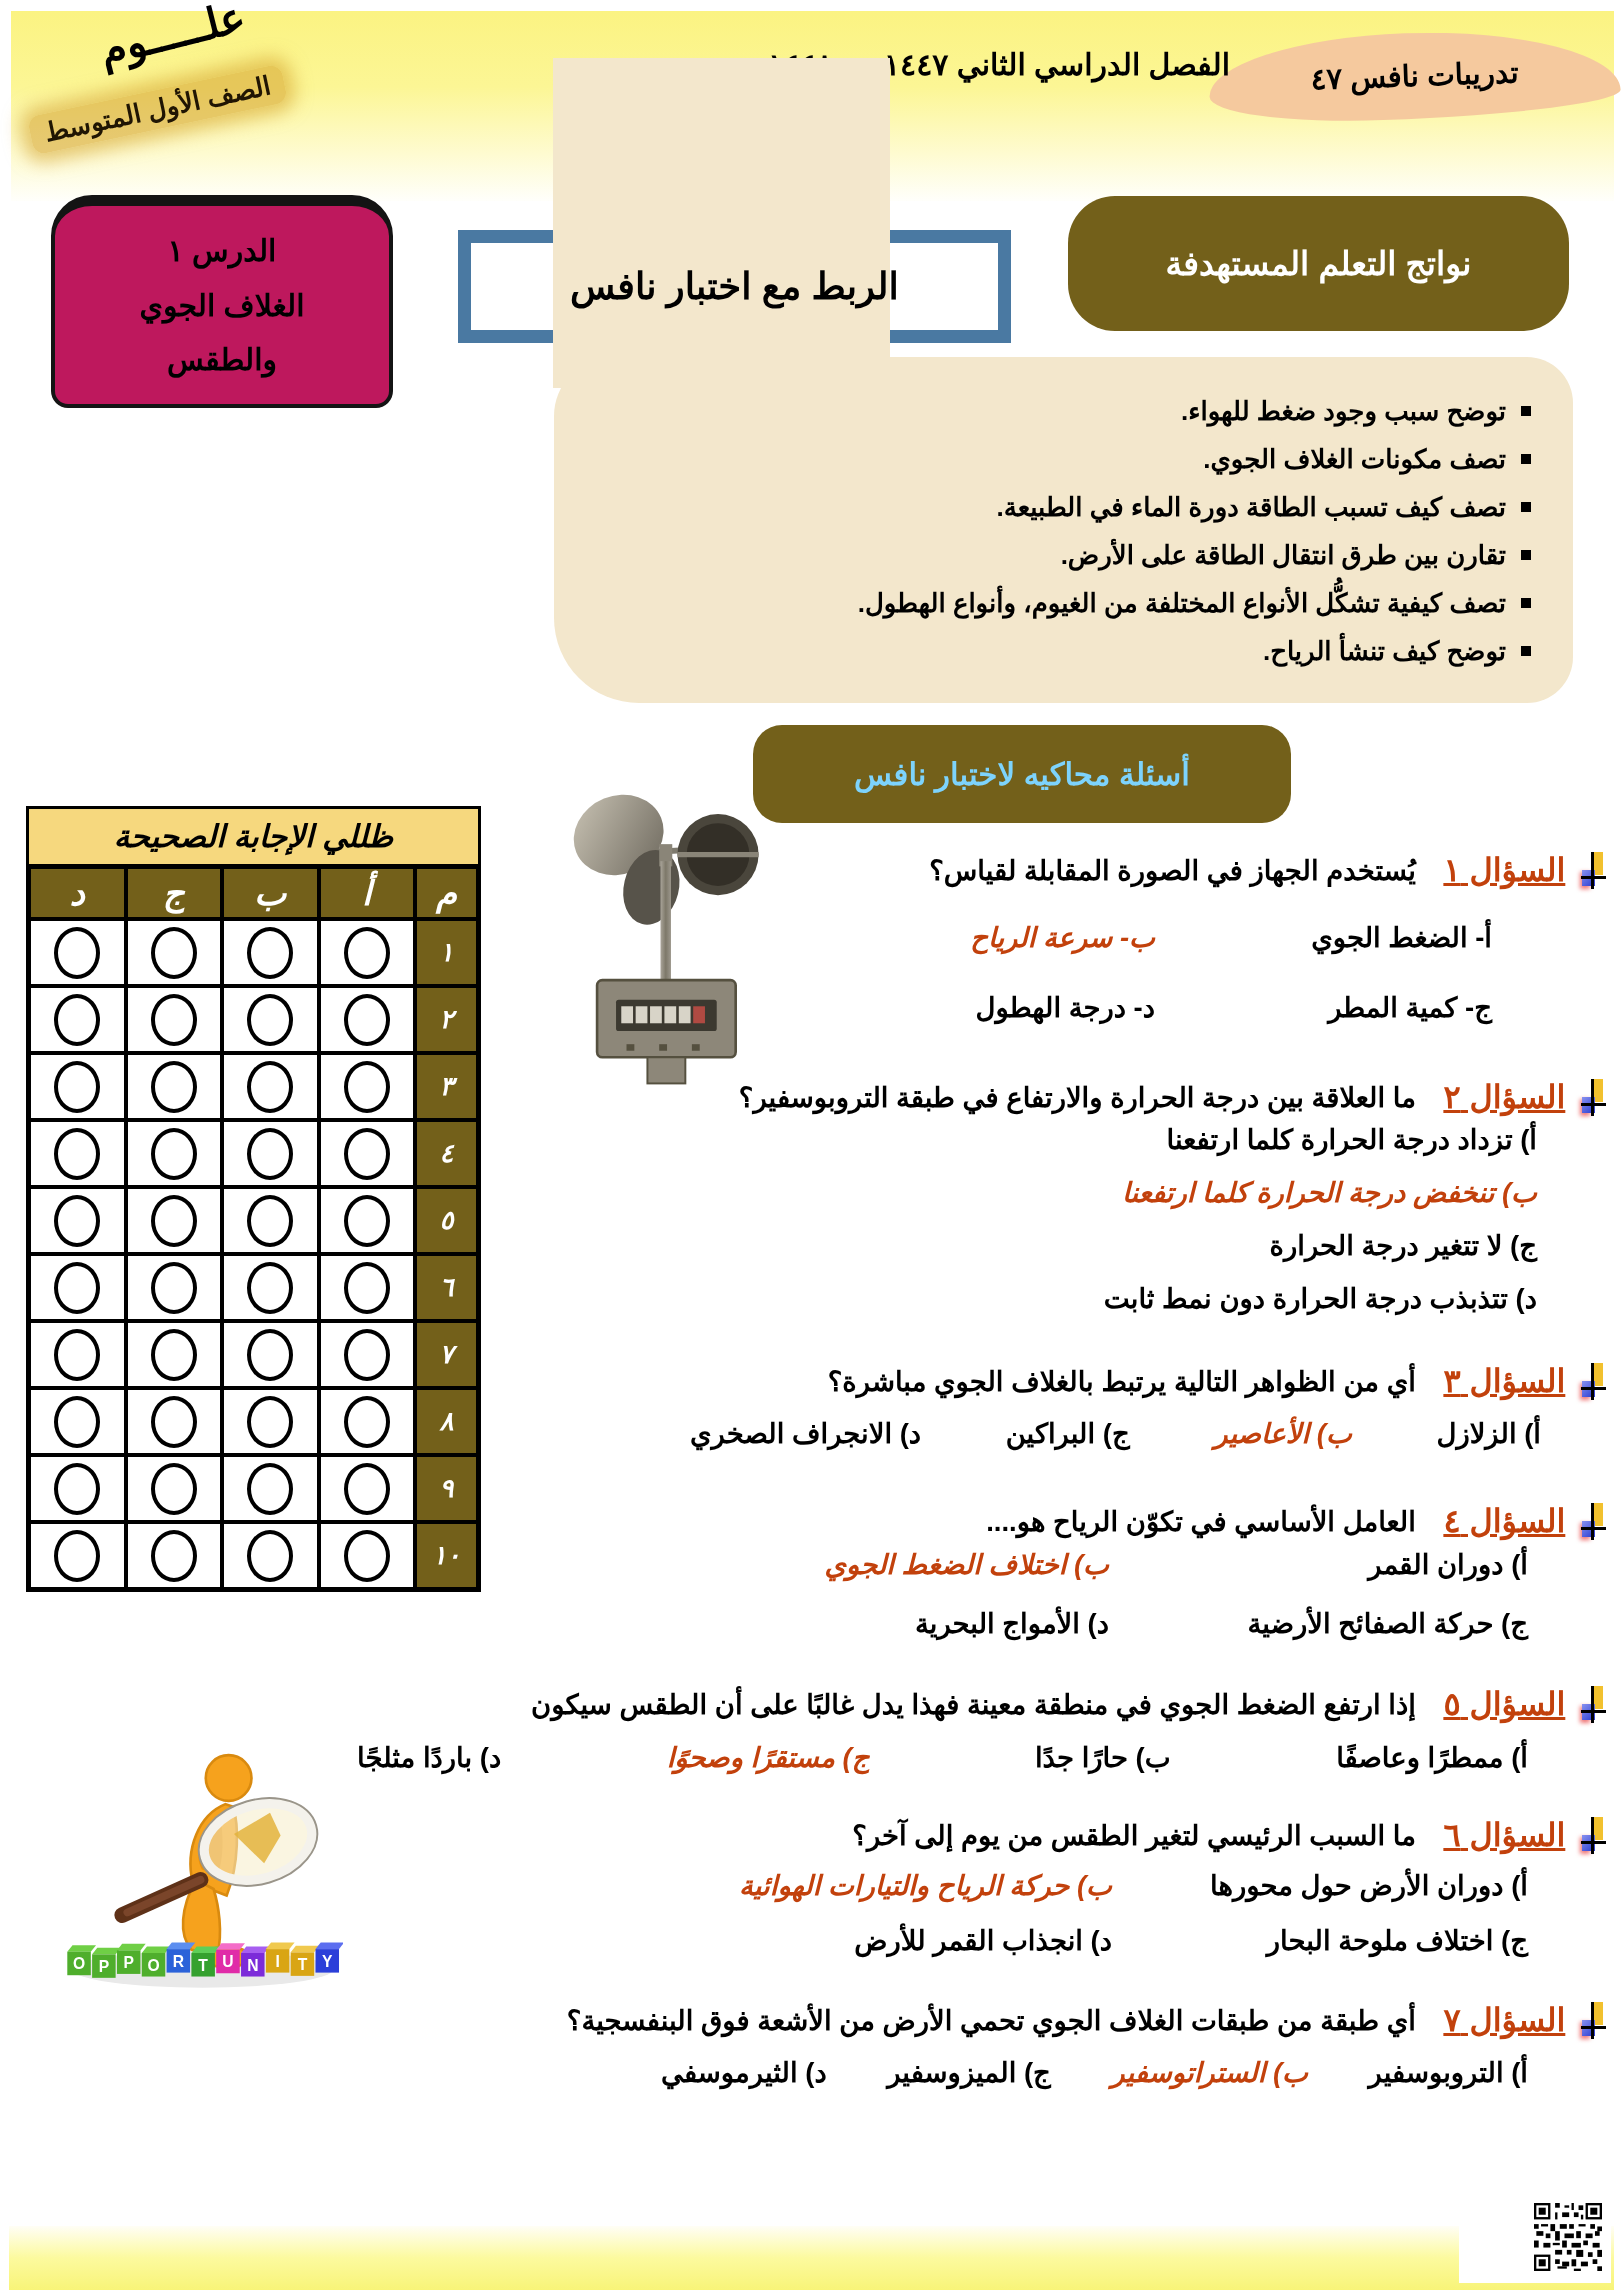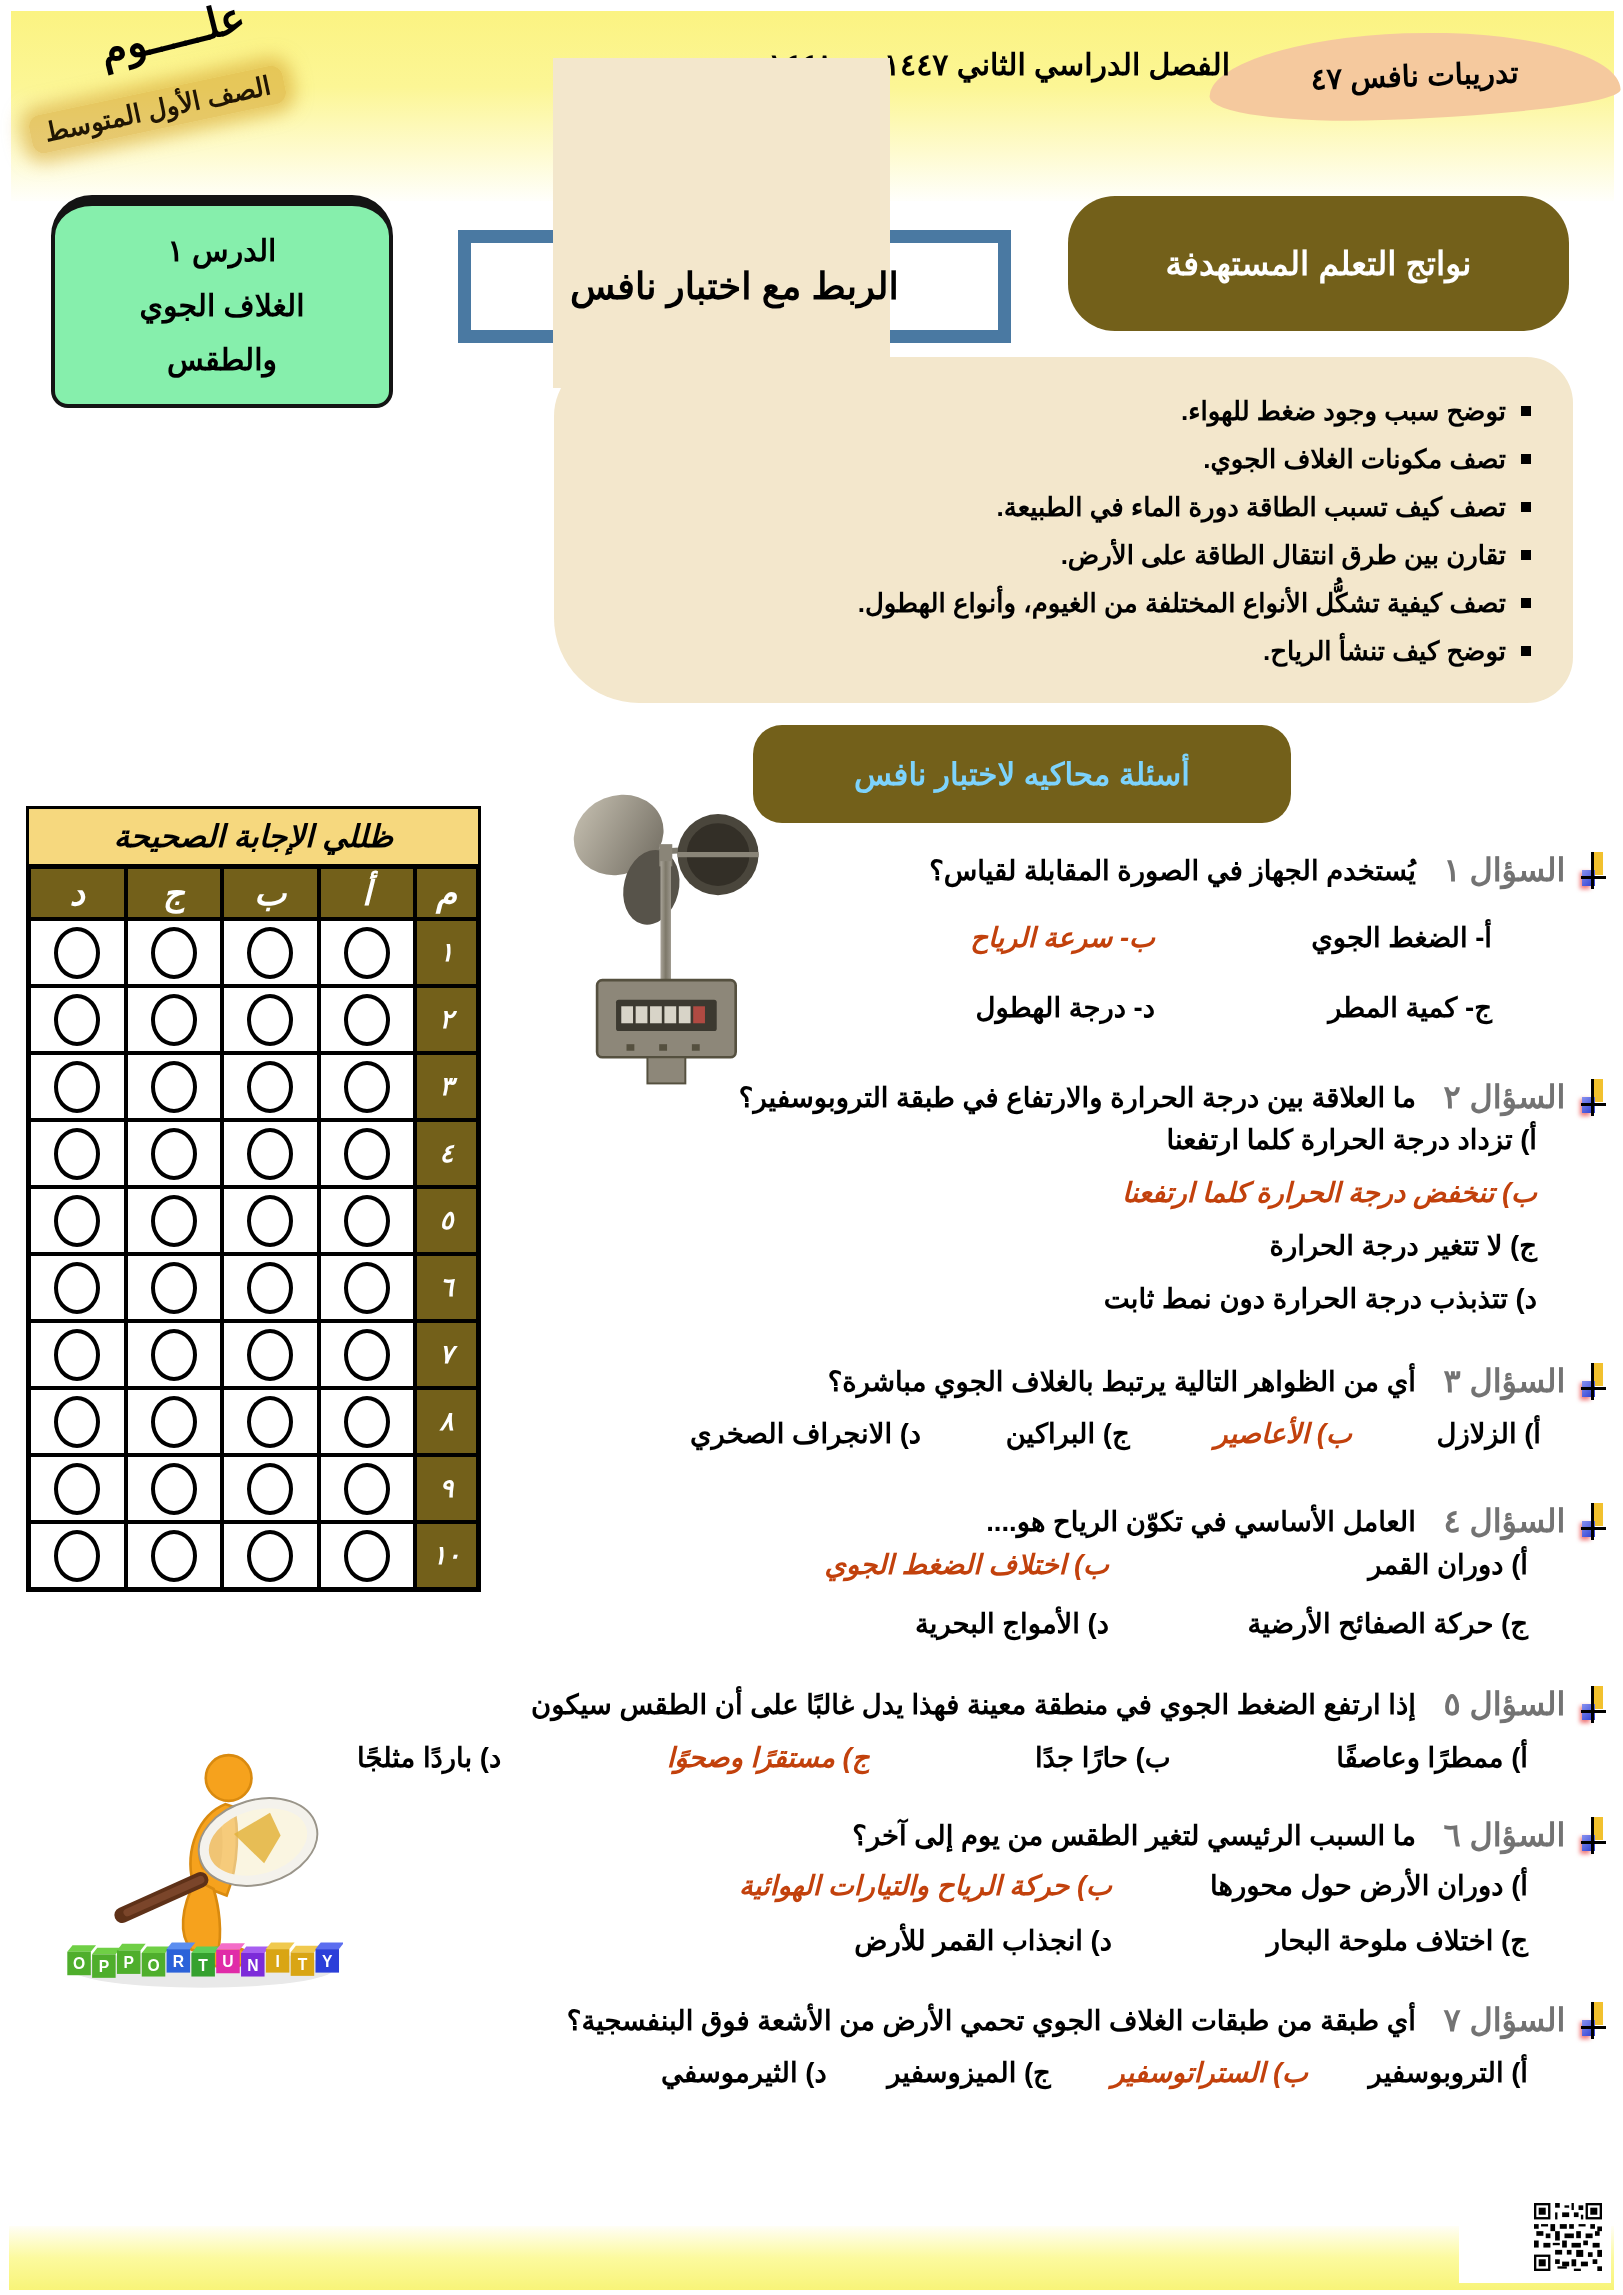--- a/index.html
+++ b/index.html
@@ -18,21 +18,21 @@
   .logo-2{position:absolute;left:27.5px;top:90px;font-size:26px;transform:rotate(-12deg);
     color:#201503;background:rgba(211,160,42,.55);box-shadow:0 0 17px 9.2px rgba(211,160,42,.55);
     border-radius:11.8px;padding:3.9px 14.4px;white-space:nowrap;}
 
   
   .beige-tall{position:absolute;left:553px;top:58px;width:337px;height:330px;background:#F3E7CC;z-index:3;}
   .blue-frame{position:absolute;left:458px;top:230px;width:553px;height:113px;background:#fff;
     border:13px solid #4A79A2;box-sizing:border-box;z-index:2;}
   .link-title{position:absolute;left:458px;top:230px;width:553px;height:113px;z-index:4;
     display:flex;align-items:center;justify-content:center;font-size:37px;white-space:nowrap;}
-  .lesson-box{position:absolute;left:51px;top:195px;width:342px;height:213px;background:#86efac;
+  .lesson-box{position:absolute;left:51px;top:195px;width:342px;height:213px;background:#be185d;
     border:4.6px solid #141414;border-top-width:11.8px;border-radius:41px 41px 17px 17px;box-sizing:border-box;
     display:flex;flex-direction:column;justify-content:space-evenly;align-items:center;z-index:2;padding:6.5px 0;}
   .lesson-box div{font-size:30px;line-height:1.1;}
   .outcomes-badge{position:absolute;left:1068px;top:196px;width:501px;height:135px;background:#73601A;
     border-radius:47px;display:flex;align-items:center;justify-content:center;color:#fff;font-size:33px;z-index:2;}
   .outcomes-panel{position:absolute;left:554px;top:357px;width:1019px;height:346px;background:#F3E7CC;
     border-radius:59px 46px 46px 85px;z-index:1;padding:30px 42px 0 19.6px;box-sizing:border-box;}
   .bullet-line{display:flex;align-items:center;height:48px;font-size:26px;}
   .bullet-line .sq{width:10.5px;height:10.5px;background:#000;margin-left:14.4px;flex:none;}
 
@@ -52,21 +52,21 @@
   .bubble{width:38px;height:44px;border:4.6px solid #000;border-radius:50%;background:#fff;}
 
   
   .q-row{position:absolute;right:17px;display:flex;align-items:center;z-index:5;}
   .q-icon{width:25px;height:37px;position:relative;flex:none;margin-left:15.7px;}
   .qi-y{position:absolute;right:3.3px;top:0;width:9.8px;height:23.6px;background:#F2C12E;}
   .qi-r{position:absolute;left:-1.3px;bottom:0;width:10.5px;height:17px;background:#F07878;filter:blur(2px);}
   .qi-b{position:absolute;left:1.3px;bottom:2.6px;width:12.4px;height:15.7px;background:linear-gradient(135deg,#8892F0,#2B3BD0);}
   .qi-v{position:absolute;left:9.8px;top:0;width:3.3px;height:37px;background:#000;}
   .qi-h{position:absolute;left:0;bottom:9.2px;width:25px;height:3.3px;background:#000;}
-  .q-label{color:#737373;font-size:32px;white-space:nowrap;margin-left:27.5px;}
+  .q-label{color:#c2410c;font-size:32px;white-space:nowrap;margin-left:27.5px;text-decoration:underline;}
   .q-text{font-size:27.5px;white-space:nowrap;}
   .opt{font-size:27.5px;white-space:nowrap;}
   .red{color:#c2410c;font-style:italic;}
   .opts-grid{position:absolute;display:grid;column-gap:0;z-index:5;}
   .opts-grid .opt{text-align:right;}
   .opts-list{position:absolute;z-index:5;}
   .opts-list .opt{margin-bottom:19px;line-height:34px;}
   .opts-row{position:absolute;display:flex;justify-content:space-between;z-index:5;}
 
   .q1o{left:831px;top:921px;width:661px;grid-template-columns:337px 324px;row-gap:37px;}

